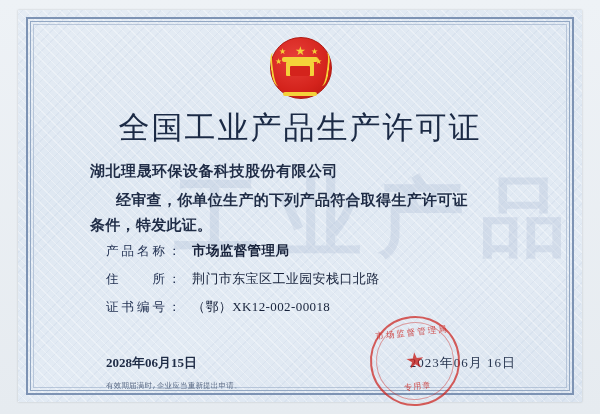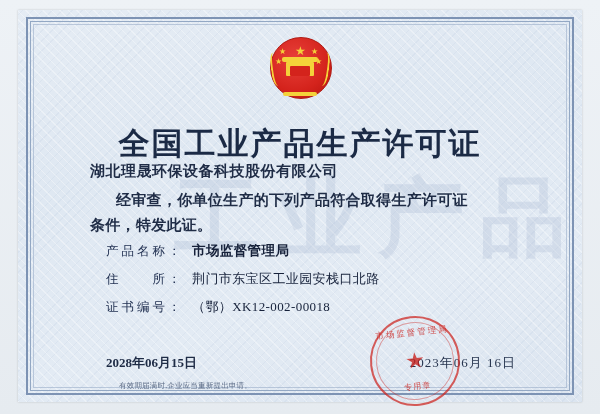--- a/index.html
+++ b/index.html
@@ -169,24 +169,24 @@
     left: 18px; bottom: 6px;
     width: 34px; height: 4px;
     background: #f4d23a;
     border-radius: 2px;
   }
 
   
   .title {
     position: absolute;
     left: 0; right: 0;
-    top: 113px;
+    top: 97px;
     text-align: center;
     font-family: "Liberation Serif", serif;
-    font-weight: bold;
+    font-weight: normal;
     font-size: 31px;
     letter-spacing: 2px;
     color: #1b2a45;
   }
 
   
   .body-block {
     position: absolute;
     left: 72px;
     right: 40px;
@@ -265,25 +265,25 @@
     margin-left: auto;
     font-size: 13px;
     letter-spacing: 1px;
     color: #27354f;
     padding-right: 26px;
   }
 
   
   .footnote {
     position: absolute;
-    left: 101px;
+    left: 88px;
     top: 371px;
     font-size: 7.5px;
     color: #5a6a85;
-    font-family: Liberation Serif, serif;
+    font-family: Liberation Mono, monospace;
     letter-spacing: 0.2px;
   }
 
   
   .seal {
     position: absolute;
     left: 352px;
     top: 306px;
     width: 86px;
     height: 86px;

